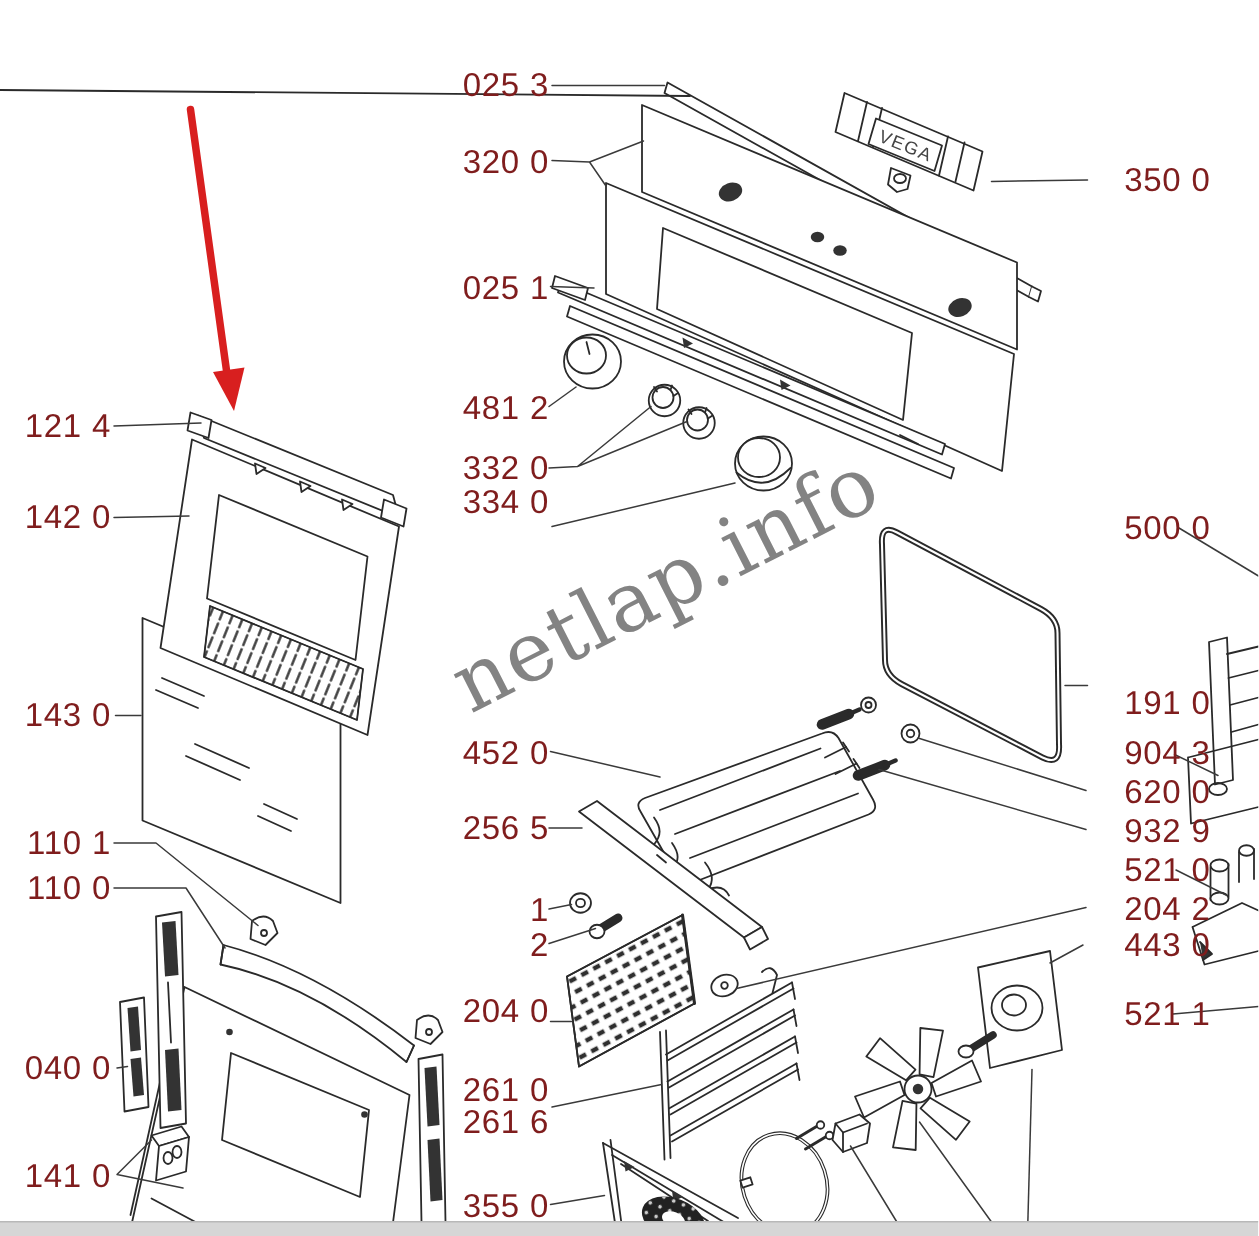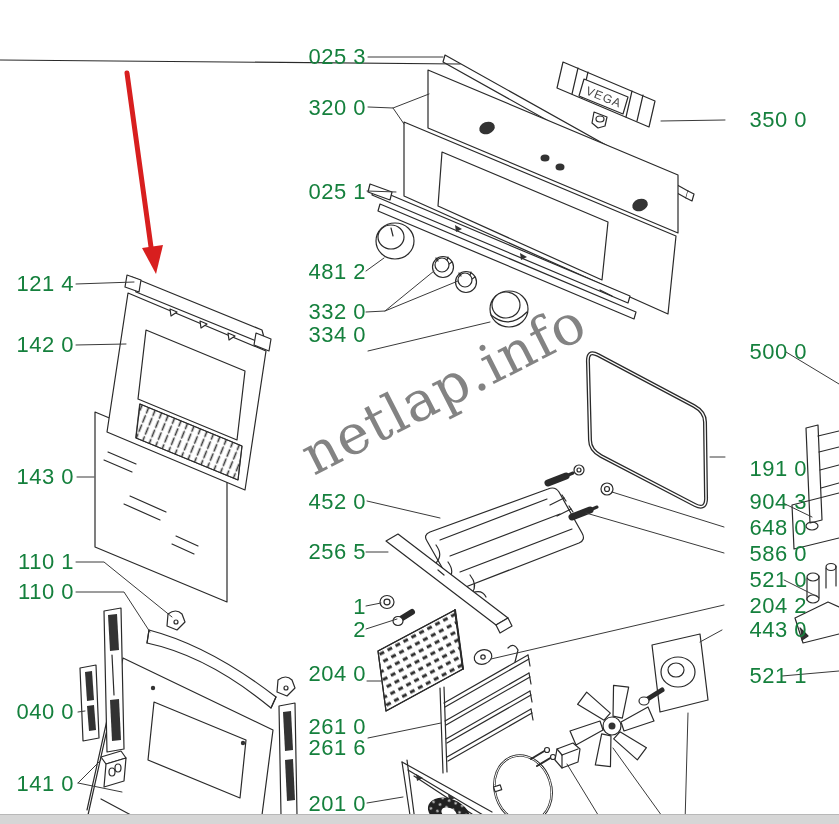--- a/index.html
+++ b/index.html
@@ -1,19 +1,19 @@
 <!DOCTYPE html>
 <html><head>
 <meta charset="utf-8">
 <style>
   html,body{margin:0;padding:0;background:#fff;}
   #page{position:relative;width:839px;height:824px;background:#ffffff;overflow:hidden;
         font-family:"Liberation Sans",sans-serif;}
   svg *{vector-effect:non-scaling-stroke;}
-  .lab{position:absolute;font-size:22px;line-height:23px;color:#15803d;letter-spacing:.5px;white-space:nowrap;}
+  .lab{position:absolute;font-size:22px;line-height:23px;color:#7f1d1d;letter-spacing:.5px;white-space:nowrap;}
   .lab.r{width:68px;text-align:right;}
   .lab.l{width:80px;text-align:right;}
   #watermark{position:absolute;left:305px;top:427px;font-family:"DejaVu Serif",serif;
              font-size:55px;color:#6e6e6e;opacity:.85;transform:rotate(-27deg);
              transform-origin:0 50%;letter-spacing:1px;white-space:nowrap;}
   #hscroll{position:absolute;left:0;bottom:0;width:839px;height:9px;background:#d6d6d6;
            border-top:1px solid #b8b8b8;}
 </style>
 </head>
 <body>
@@ -393,28 +393,28 @@
 <div class="lab r" style="left:298px;top:260px">481 2</div>
 <div class="lab r" style="left:298px;top:300px">332 0</div>
 <div class="lab r" style="left:298px;top:323px">334 0</div>
 <div class="lab r" style="left:298px;top:490px">452 0</div>
 <div class="lab r" style="left:298px;top:540px">256 5</div>
 <div class="lab r" style="left:298px;top:595px">1</div>
 <div class="lab r" style="left:298px;top:618px">2</div>
 <div class="lab r" style="left:298px;top:662px">204 0</div>
 <div class="lab r" style="left:298px;top:715px">261 0</div>
 <div class="lab r" style="left:298px;top:736px">261 6</div>
-<div class="lab r" style="left:298px;top:792px">201 0</div>
+<div class="lab r" style="left:298px;top:792px">355 0</div>
 
 <div class="lab l" style="left:727px;top:108px">350 0</div>
 <div class="lab l" style="left:727px;top:340px">500 0</div>
 <div class="lab l" style="left:727px;top:457px">191 0</div>
 <div class="lab l" style="left:727px;top:490px">904 3</div>
-<div class="lab l" style="left:727px;top:516px">648 0</div>
-<div class="lab l" style="left:727px;top:542px">586 0</div>
+<div class="lab l" style="left:727px;top:516px">620 0</div>
+<div class="lab l" style="left:727px;top:542px">932 9</div>
 <div class="lab l" style="left:727px;top:568px">521 0</div>
 <div class="lab l" style="left:727px;top:594px">204 2</div>
 <div class="lab l" style="left:727px;top:618px">443 0</div>
 <div class="lab l" style="left:727px;top:664px">521 1</div>
 
 <div id="hscroll"></div>
 
 </div>
 
 </body></html>

